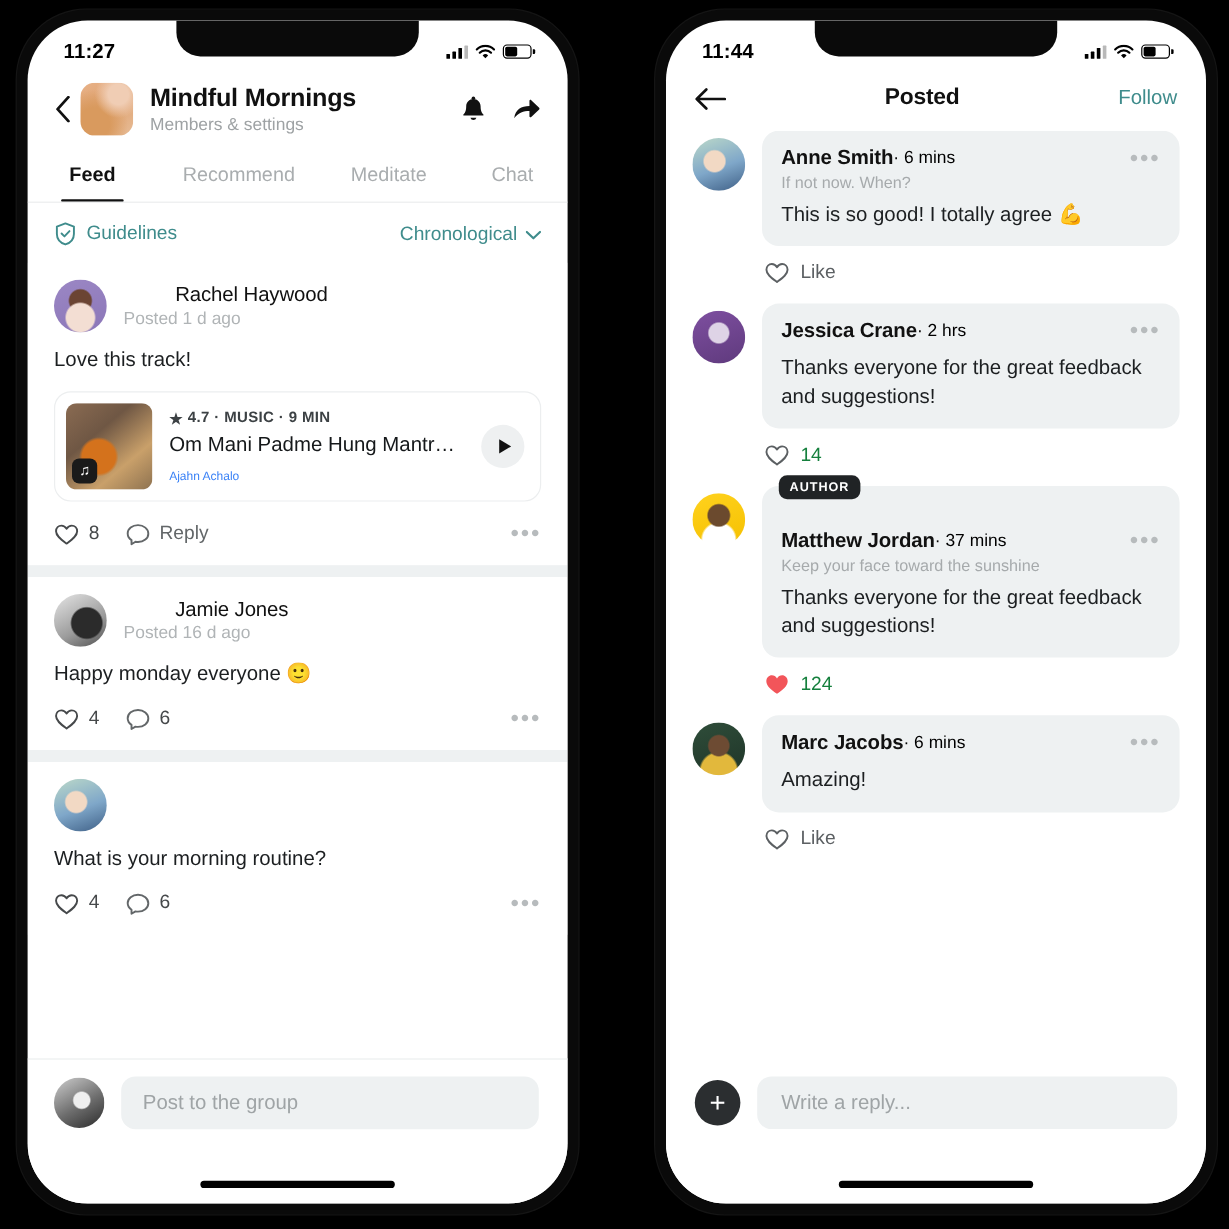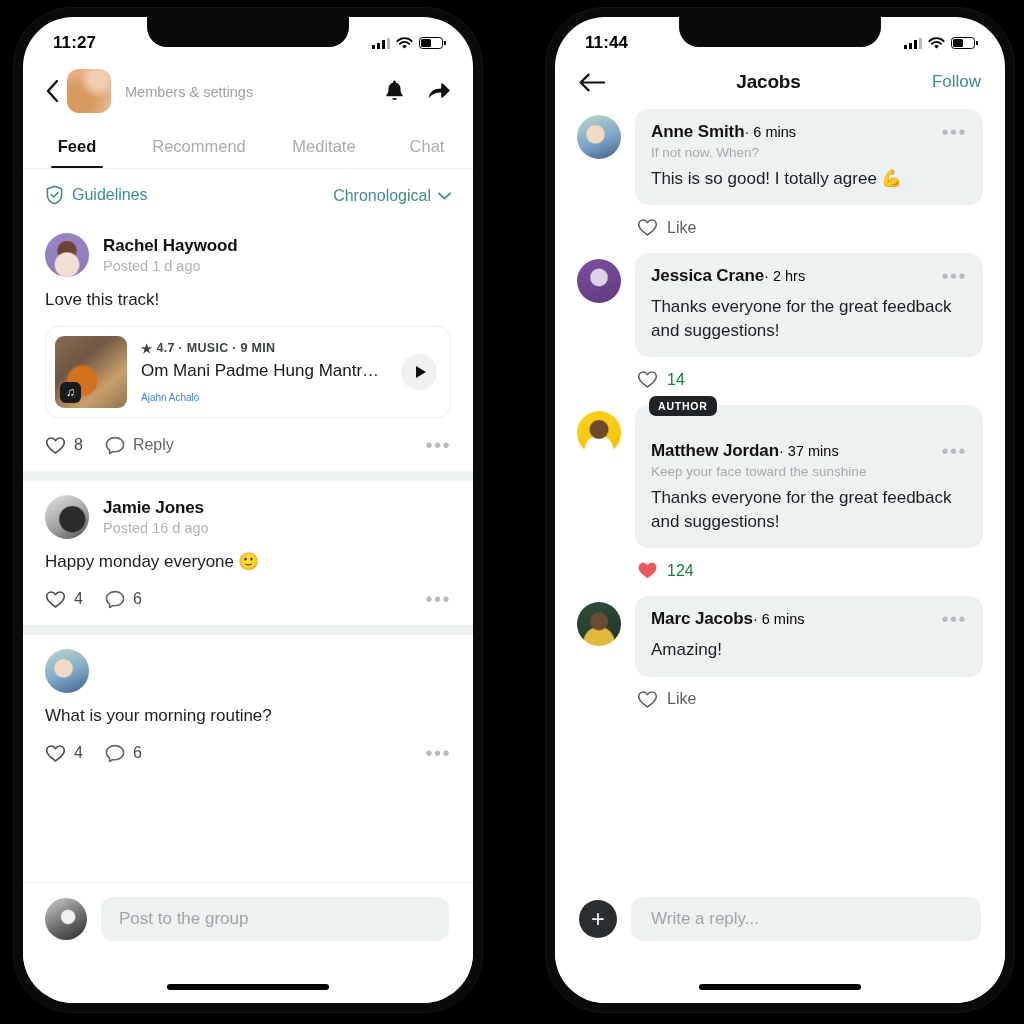--- a/index.html
+++ b/index.html
@@ -161,21 +161,21 @@
   .pa-jamie {
     background:
       radial-gradient(circle at 62% 55%, #2b2b2b 0 34%, transparent 38%),
       linear-gradient(150deg, #e6e6e6, #9b9b9b 60%, #505050);
   }
   .pa-isabelle {
     background:
       radial-gradient(circle at 42% 44%, #f2d9c4 0 24%, transparent 28%),
       linear-gradient(160deg, #bcd9c9, #7fa7c9 55%, #3e5f86);
   }
-  .pname { font-size: 17px; font-weight: bold; color: #111; letter-spacing: -.1px; }
+  .pname { font-size: 17px; font-weight: normal; color: #111; letter-spacing: -.1px; margin-left: 43px; }
   .pmeta { font-size: 14.5px; color: #b0b4b6; margin-top: 2px; }
   .ptext { font-size: 17px; color: #1c1f21; padding: 6px 0 14px 0; line-height: 1.35; }
 
   .track-card {
     display: flex; align-items: center;
     border: 1px solid #eceeef;
     border-radius: 14px;
     padding: 9px;
     gap: 14px;
     margin-bottom: 16px;
@@ -361,20 +361,21 @@
       </div>
 
       <div class="grp-header">
         <div class="back-chevron">
           <svg width="13" height="22" viewBox="0 0 13 22">
               <path d="M11 1 2 11l9 10" stroke="#111" stroke-width="2.3" fill="none" stroke-linecap="round" stroke-linejoin="round"></path>
             </svg>
         </div>
         <div class="grp-avatar"></div>
         <div class="grp-titles">
+          <div class="grp-title">Mindful Mornings</div>
           <div class="grp-sub">Members &amp; settings</div>
         </div>
         <div class="hdr-actions">
           <span>
             <svg width="21" height="23" viewBox="0 0 21 23">
               <path d="M10.5 2.4c-3.4 0-6 2.7-6 6.1 0 4.6-1.5 6-2.3 6.9-.3.3-.1.9.4.9h15.8c.5 0 .7-.6.4-.9-.8-.9-2.3-2.3-2.3-6.9 0-3.4-2.6-6.1-6-6.1Z" fill="#111"></path>
               <circle cx="10.5" cy="1.9" r="1.5" fill="#111"></circle>
               <path d="M8 18.2a2.6 2.6 0 0 0 5 0Z" fill="#111"></path>
             </svg>
           </span>
@@ -562,21 +563,21 @@
             </span>
         </div>
       </div>
 
       <div class="rep-header">
         <span>
           <svg width="26" height="19" viewBox="0 0 26 19">
             <path d="M9.6 1.6 1.6 9.5l8 7.9M1.9 9.5H25" stroke="#111" stroke-width="2.2" fill="none" stroke-linecap="round" stroke-linejoin="round"></path>
           </svg>
         </span>
-        <div class="rep-title">Jacobs</div>
+        <div class="rep-title">Posted</div>
         <div class="follow">Follow</div>
       </div>
 
       <div class="bodyscroll">
 
         <div class="reply">
           <div class="ravatar ra-anne"></div>
           <div class="rcol">
             <div class="bubble">
               <div class="rline">

